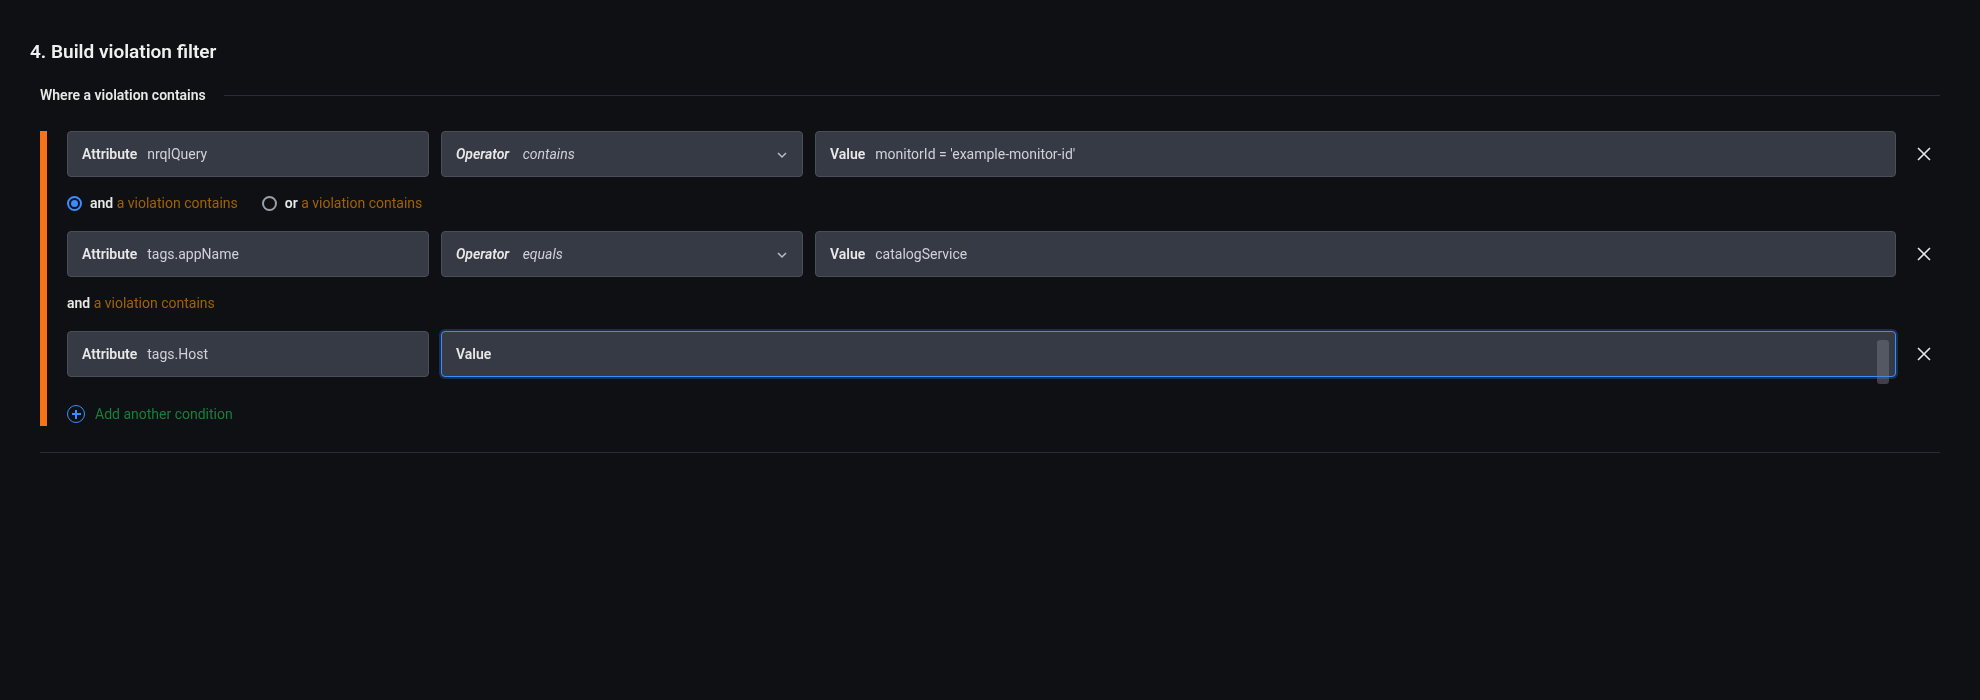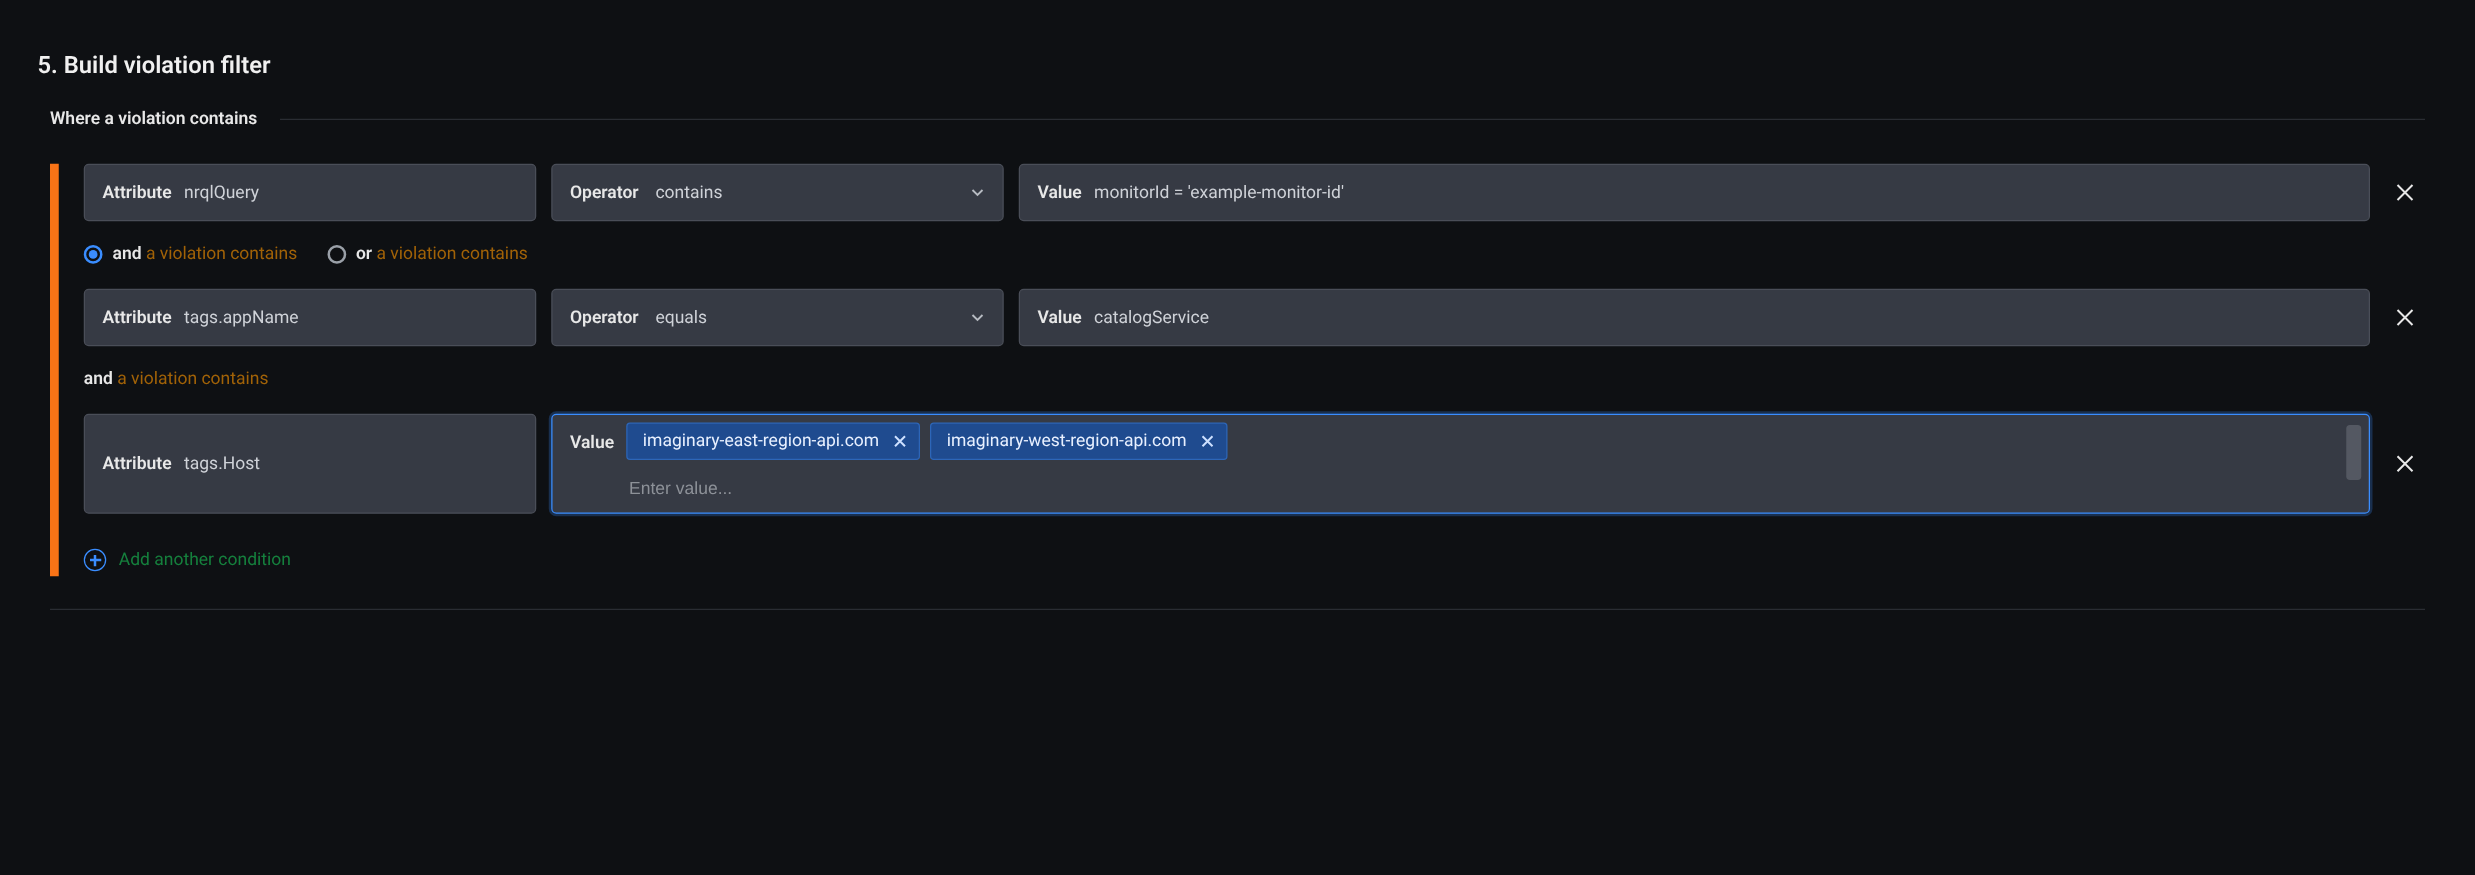--- a/index.html
+++ b/index.html
@@ -50,21 +50,21 @@
 .field {
   background: #363a44;
   border: 1px solid #4a4e58;
   border-radius: 4px;
   display: flex;
   align-items: center;
   padding: 12px 14px;
   min-height: 46px;
 }
 .field.attribute { flex: 0 0 362px; }
-.field.operator  { flex: 0 0 362px; justify-content: space-between; }
+.field.operator  { flex: 0 0 362px; justify-content: space-between; font-style: italic; }
 .field.value     { flex: 1; }
 .field-label {
   font-weight: 600;
   color: #e8e8e8;
   margin-right: 10px;
 }
 .field-text {
   color: #cfd2d8;
 }
 .chevron {
@@ -195,21 +195,21 @@
 .add-icon::after  { width: 1.5px; height: 9px; }
 .bottom-rule {
   height: 1px;
   background: #2a2d33;
   margin-top: 26px;
 }
 </style>
 </head>
 <body>
 
-<h2 class="section-title">5. Build violation filter</h2>
+<h2 class="section-title">4. Build violation filter</h2>
 
 <div class="fieldset">
   <div class="fieldset-legend-line">
     <span class="fieldset-legend-text">Where a violation contains</span>
     <span class="fieldset-legend-rule"></span>
   </div>
 
   <div class="conditions">
 
     
@@ -290,39 +290,20 @@
     </div>
 
     
     <div class="condition-row">
       <div class="field attribute">
         <span class="field-label">Attribute</span>
         <span class="field-text">tags.Host</span>
       </div>
       <div class="value-tags-wrap">
         <span class="field-label">Value</span>
-        <div class="tags-area">
-          <span class="tag">
-            <span>imaginary-east-region-api.com</span>
-            <span class="tag-x">
-              <svg viewBox="0 0 14 14" width="14" height="14" fill="none" stroke-width="1.6">
-                  <path d="M3 3l8 8M11 3l-8 8"></path>
-                </svg>
-            </span>
-          </span>
-          <span class="tag">
-            <span>imaginary-west-region-api.com</span>
-            <span class="tag-x">
-              <svg viewBox="0 0 14 14" width="14" height="14" fill="none" stroke-width="1.6">
-                  <path d="M3 3l8 8M11 3l-8 8"></path>
-                </svg>
-            </span>
-          </span>
-          <input class="tag-input" placeholder="Enter value..." style="">
-        </div>
         <div class="scroll-handle"></div>
       </div>
       <div class="row-remove">
         <svg viewBox="0 0 20 20" width="20" height="20" fill="none" stroke-width="1.6">
             <path d="M4 4l12 12M16 4L4 16"></path>
           </svg>
       </div>
     </div>
 
     <div class="add-link">

